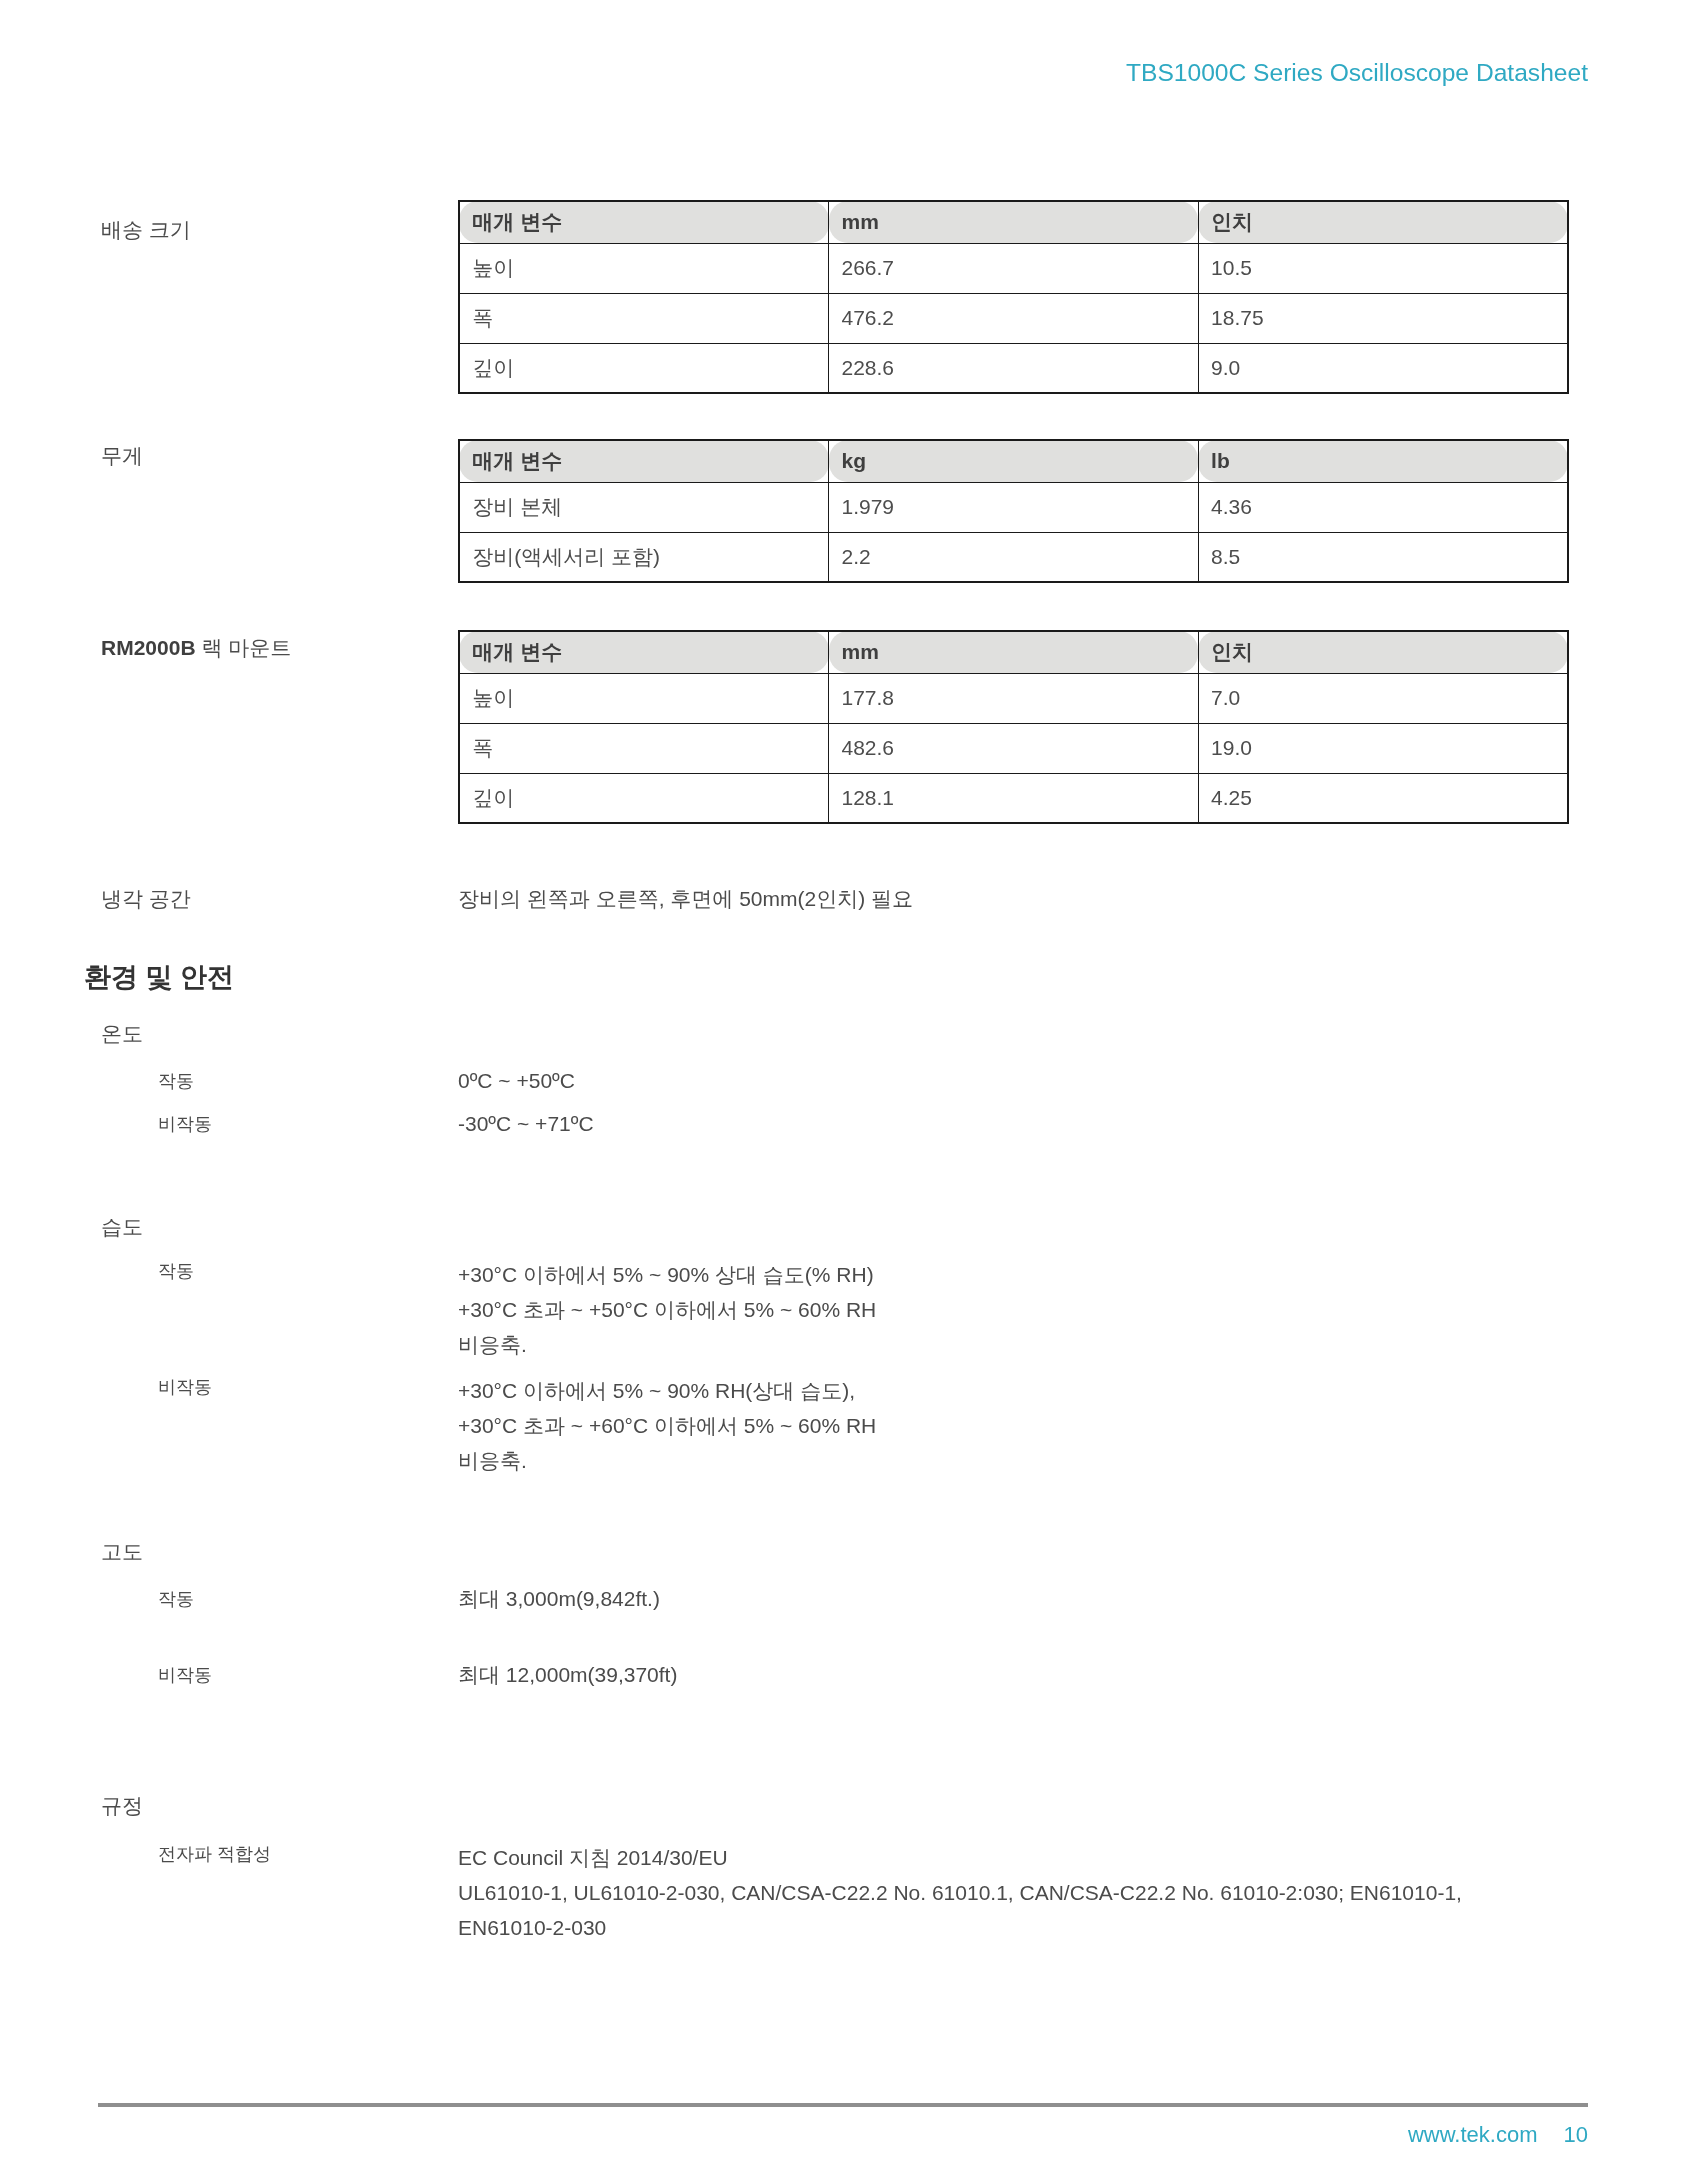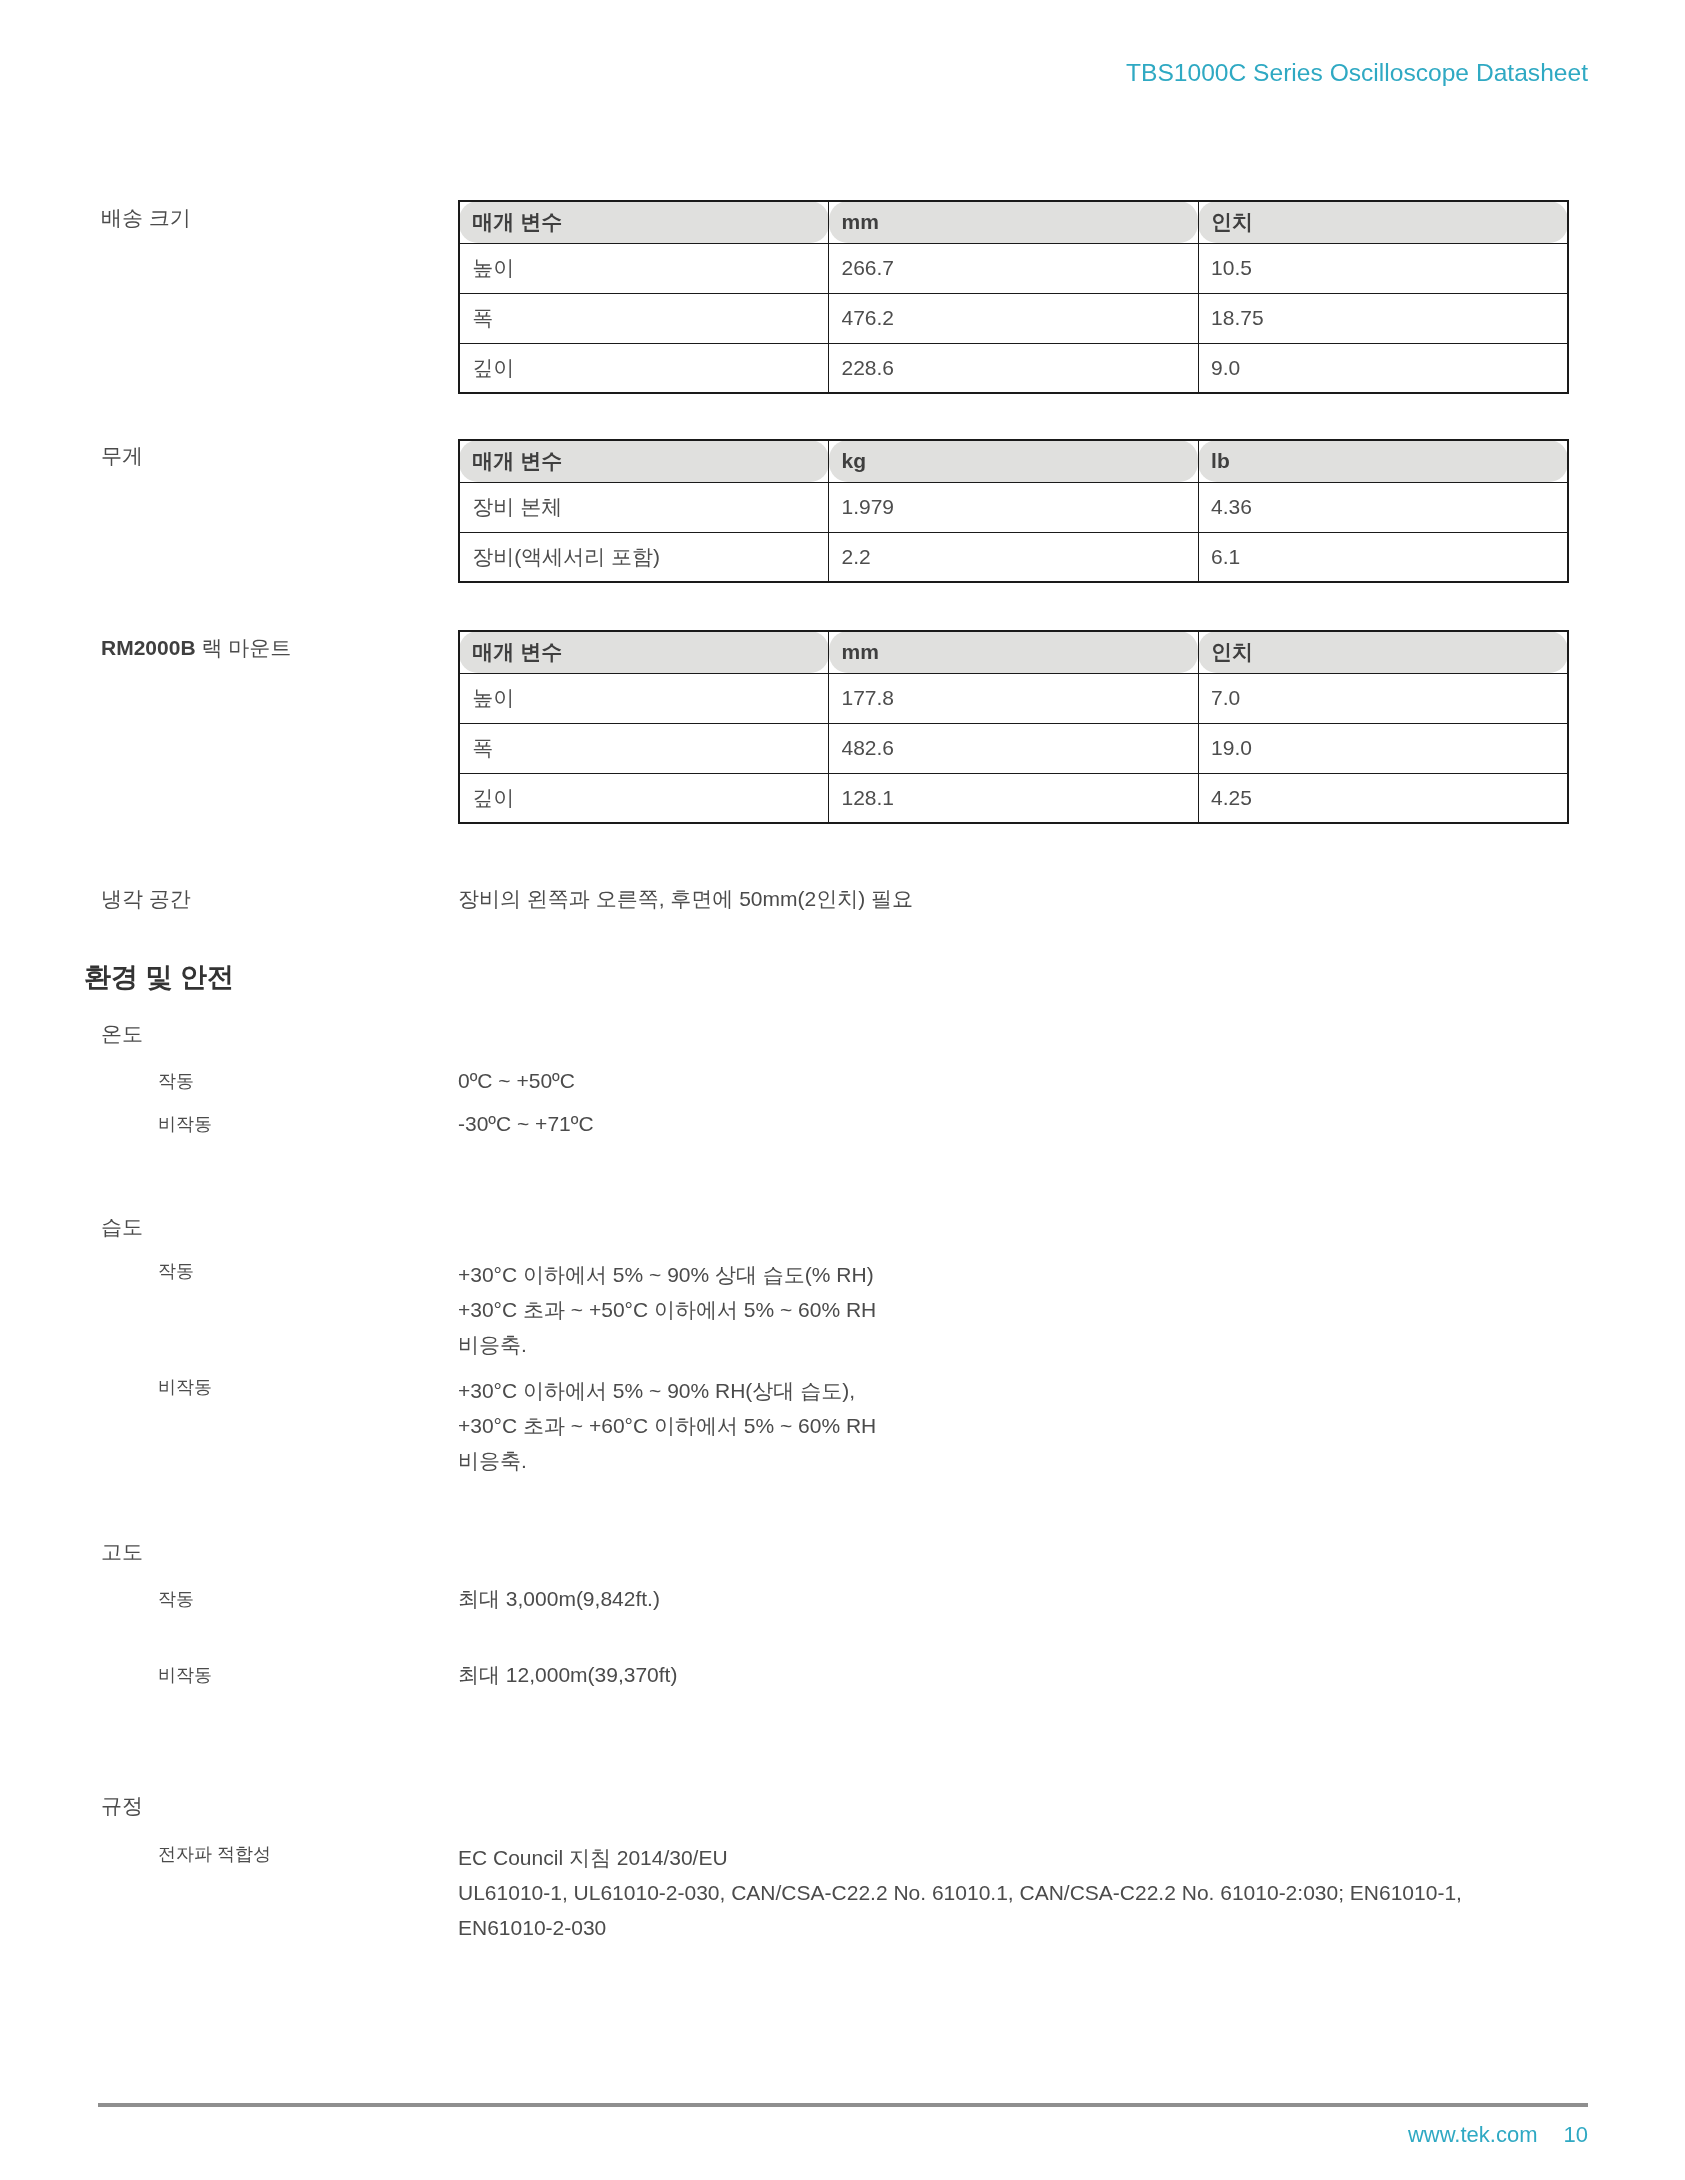--- a/index.html
+++ b/index.html
@@ -82,21 +82,21 @@
   }
   .footer-text .pageno { margin-left:26px; }
 </style>
 </head>
 <body>
 
 <div class="page">
 
   <div class="abs doc-title">TBS1000C Series Oscilloscope Datasheet</div>
 
-  <div class="abs sec-label" style="top:204px">배송 크기</div>
+  <div class="abs sec-label" style="top:216px">배송 크기</div>
   <table class="abs spec-table" style="top:200px">
     <colgroup>
         <col>
         <col>
         <col>
       </colgroup>
     <thead>
       <tr>
         <th>매개 변수</th>
         <th>mm</th>
@@ -138,21 +138,21 @@
     </thead>
     <tbody>
       <tr>
         <td>장비 본체</td>
         <td>1.979</td>
         <td>4.36</td>
       </tr>
       <tr>
         <td>장비(액세서리 포함)</td>
         <td>2.2</td>
-        <td>6.1</td>
+        <td>8.5</td>
       </tr>
     </tbody>
   </table>
 
   <div class="abs sec-label" style="top:634px"><b>RM2000B</b><span> 랙 마운트</span></div>
   <table class="abs spec-table" style="top:630px">
     <colgroup>
         <col>
         <col>
         <col>

